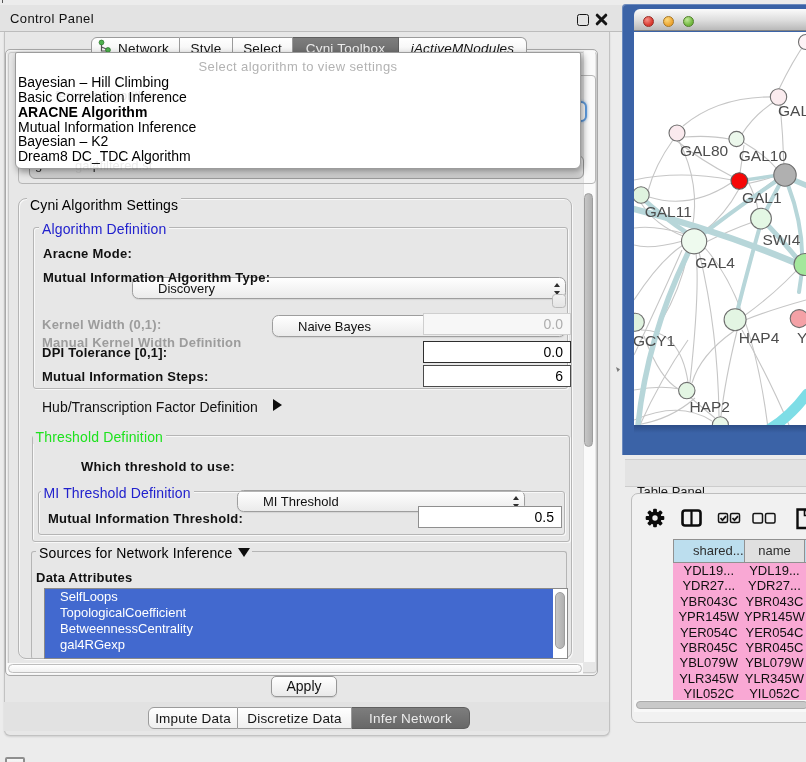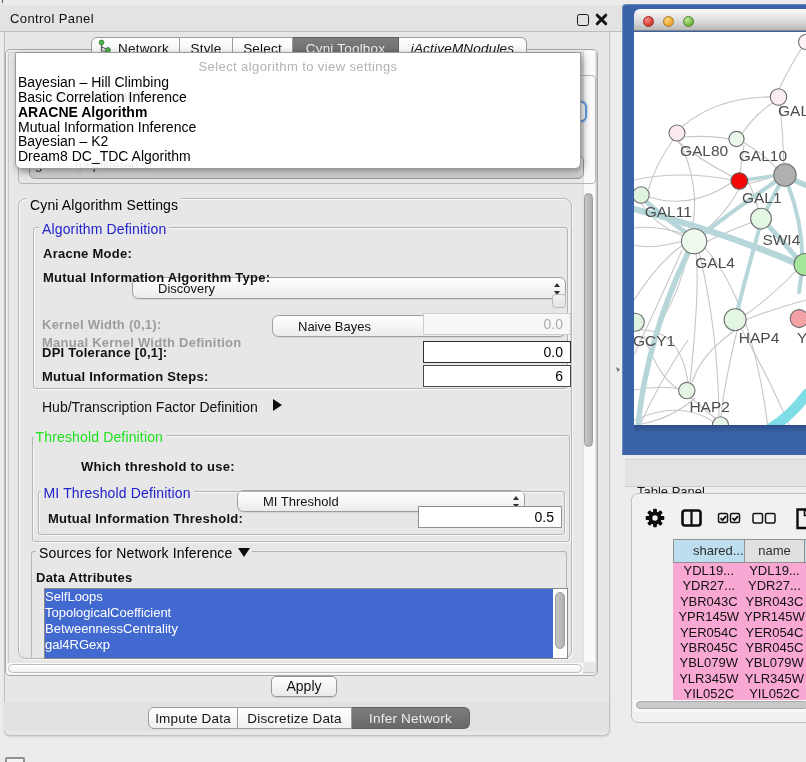--- a/index.html
+++ b/index.html
@@ -29,21 +29,21 @@
 .r14 { font-size:14px !important; }
 .lbl.b { letter-spacing:0.25px; }
 .combo { position:absolute; height:22px; border:1px solid #9e9e9e; border-radius:6.5px; background:linear-gradient(#ffffff,#ebebeb); font-size:13px; color:#111; line-height:21px; padding-left:25px; box-shadow:0 1px 1px rgba(0,0,0,.08);margin-top:36px; }
 .car { position:absolute; right:4.5px; top:4px; width:8px; height:14px; }
 .car:before { content:""; position:absolute; left:1px; top:1px; border-left:3.5px solid transparent; border-right:3.5px solid transparent; border-bottom:4.5px solid #2e2e2e; }
 .car:after { content:""; position:absolute; left:1px; bottom:1px; border-left:3.5px solid transparent; border-right:3.5px solid transparent; border-top:4.5px solid #2e2e2e; }
 .fld { position:absolute; font-size:14px; text-align:right; padding-right:7px; line-height:20px; background:#fff; }
 
 #datalist { left:44px; top:588px; width:524px; height:71px; border:1px solid #8a8a8a; background:#fff; overflow:hidden; }
 #datablue { position:absolute; left:0px; top:0px; width:508px; height:71px; background:#4269cf; }
-#datablue div { font-size:13px; color:#fff; height:16px; line-height:16px; }
+#datablue div { font-size:13px; color:#fff; padding-left:15px; height:16px; line-height:16px; }
 
 .sb-track { position:absolute; background:#fafafa; }
 .sb-thumb { position:absolute; border-radius:5px; background:linear-gradient(90deg,#c6c6c6,#b0b0b0); border:1px solid #9d9d9d; }
 
 #applybtn { left:271px; top:676px; width:66px; height:21px; border:1px solid #979797; border-radius:5px; background:linear-gradient(#ffffff,#e9e9e9); font-size:14px; color:#111; text-align:center; line-height:19px; box-shadow:0 1px 1px rgba(0,0,0,.12); }
 .btab { position:absolute; top:707px; height:22px; background:linear-gradient(#ffffff,#efefef); border:1px solid #9b9b9b; border-left:none; font-size:13.5px; letter-spacing:0.2px; color:#141414; text-align:center; line-height:21px; }
 .btab.first { border-left:1px solid #9b9b9b; border-radius:6px 0 0 6px; }
 .btab.last { border-radius:0 6px 6px 0; }
 .btab.sel { background:linear-gradient(#7d7d7d,#686868); color:#ececec; border-color:#5f5f5f; }
 

